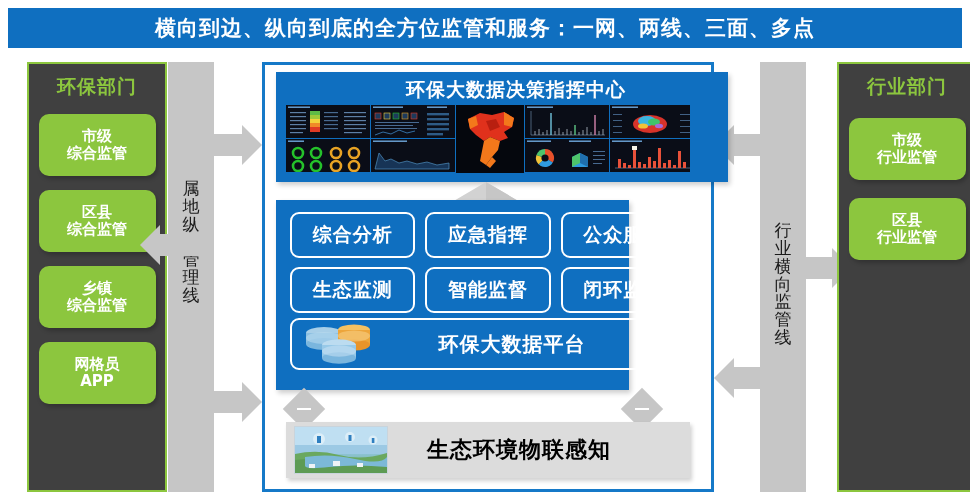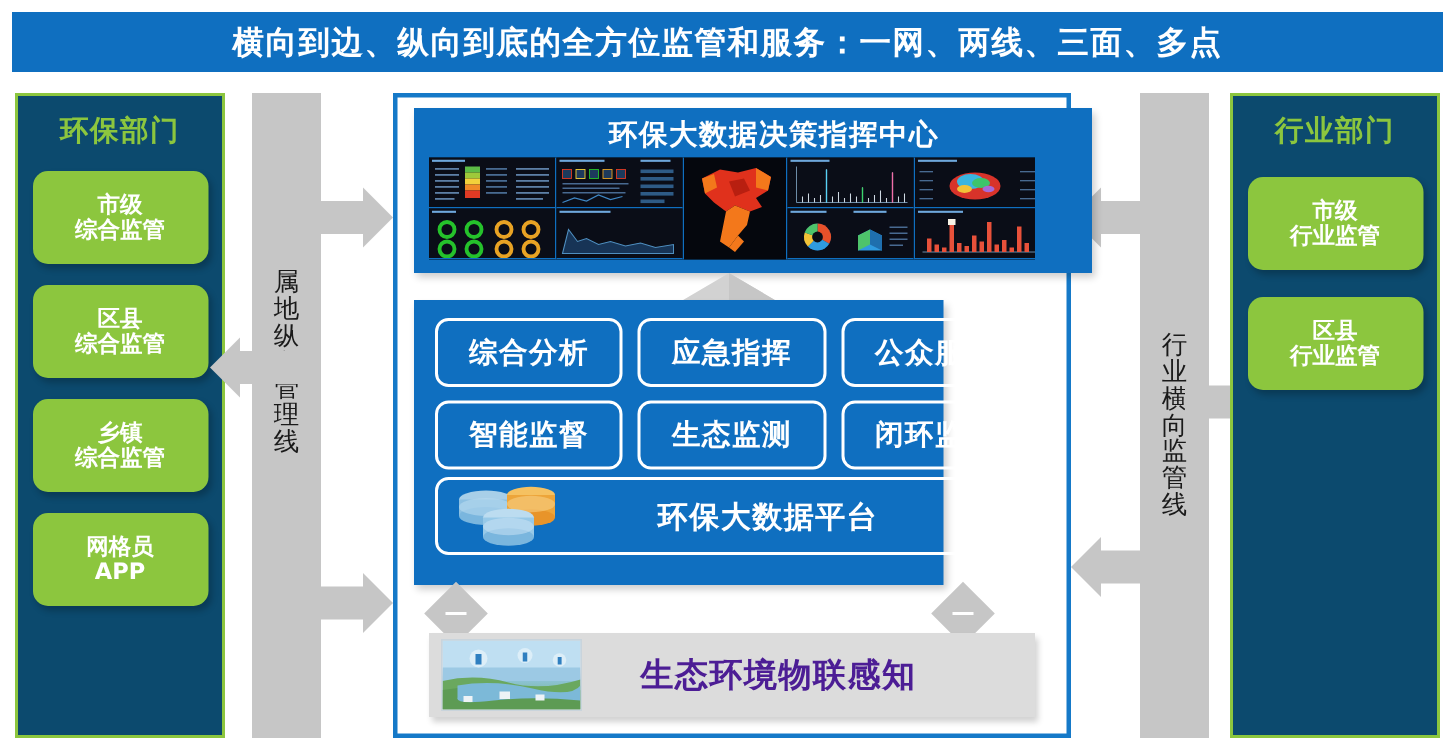--- a/index.html
+++ b/index.html
@@ -17,22 +17,23 @@
     display:flex;align-items:center;justify-content:center;
   }
   #banner .txt{
     color:#ffffff;font-weight:bold;font-size:21px;letter-spacing:1px;
     white-space:nowrap;
   }
 
   
   .dept-panel{
     position:absolute;top:62px;height:430px;width:140px;
-    border:2px solid #8cc63e;background:#0c4a6e;
+    border:2px solid #8cc63e;background:#404040;
     box-sizing:border-box;
+    margin-left:17px;
   }
   #dept-left{left:10px;}
   #dept-right{left:820px;}
   .dept-title{
     text-align:center;font-size:19px;font-weight:bold;color:#8cc63e;
     margin-top:10px;letter-spacing:1px;
   }
   .green-box{
     margin:0 auto;width:117px;border-radius:10px;
     background:#8cc63e;color:#ffffff;font-weight:bold;
@@ -133,21 +134,21 @@
     position:absolute;left:286px;top:422px;width:404px;height:56px;
     background:#dcdcdc;display:flex;align-items:center;
     box-shadow:2px 3px 4px rgba(0,0,0,0.18);
   }
   #iot-img{
     width:92px;height:46px;margin-left:8px;flex:0 0 auto;
     position:relative;overflow:hidden;border:1px solid #c9d4dc;
     background:linear-gradient(#bcdcf0 0%,#d8eaf6 38%,#8fc4dd 55%,#6ab06b 100%);
   }
   #iot-label{
-    flex:1;text-align:center;color:#4c1d95;font-weight:bold;font-size:22px;
+    flex:1;text-align:center;color:#000000;font-weight:bold;font-size:22px;
     letter-spacing:1px;padding-right:40px;
   }
 </style>
 </head>
 <body>
 
 <div id="banner">
   <div class="txt">横向到边、纵向到底的全方位监管和服务：一网、两线、三面、多点</div>
 </div>
 
@@ -469,22 +470,22 @@
     <polygon points="0,26 82,20 100,20 100,26" fill="#e3e3e3"></polygon>
     <polygon points="232,26 150,20 132,20 132,26" fill="#e3e3e3"></polygon>
   </svg>
 </div>
 
 <div id="func-block">
   <div id="func-grid">
     <div class="func-btn">综合分析</div>
     <div class="func-btn">应急指挥</div>
     <div class="func-btn">公众服务</div>
+    <div class="func-btn">生态监测</div>
     <div class="func-btn">智能监督</div>
-    <div class="func-btn">生态监测</div>
     <div class="func-btn">闭环监管</div>
   </div>
 
   <div id="platform-bar">
     <div id="db-icon">
       <svg width="86" height="46" viewBox="0 0 86 46">
         <g>
 
           <ellipse cx="26" cy="12" rx="18" ry="6" fill="#a8cfe8"></ellipse>
           <rect x="8" y="12" width="36" height="11" fill="#8cc0e2"></rect>

